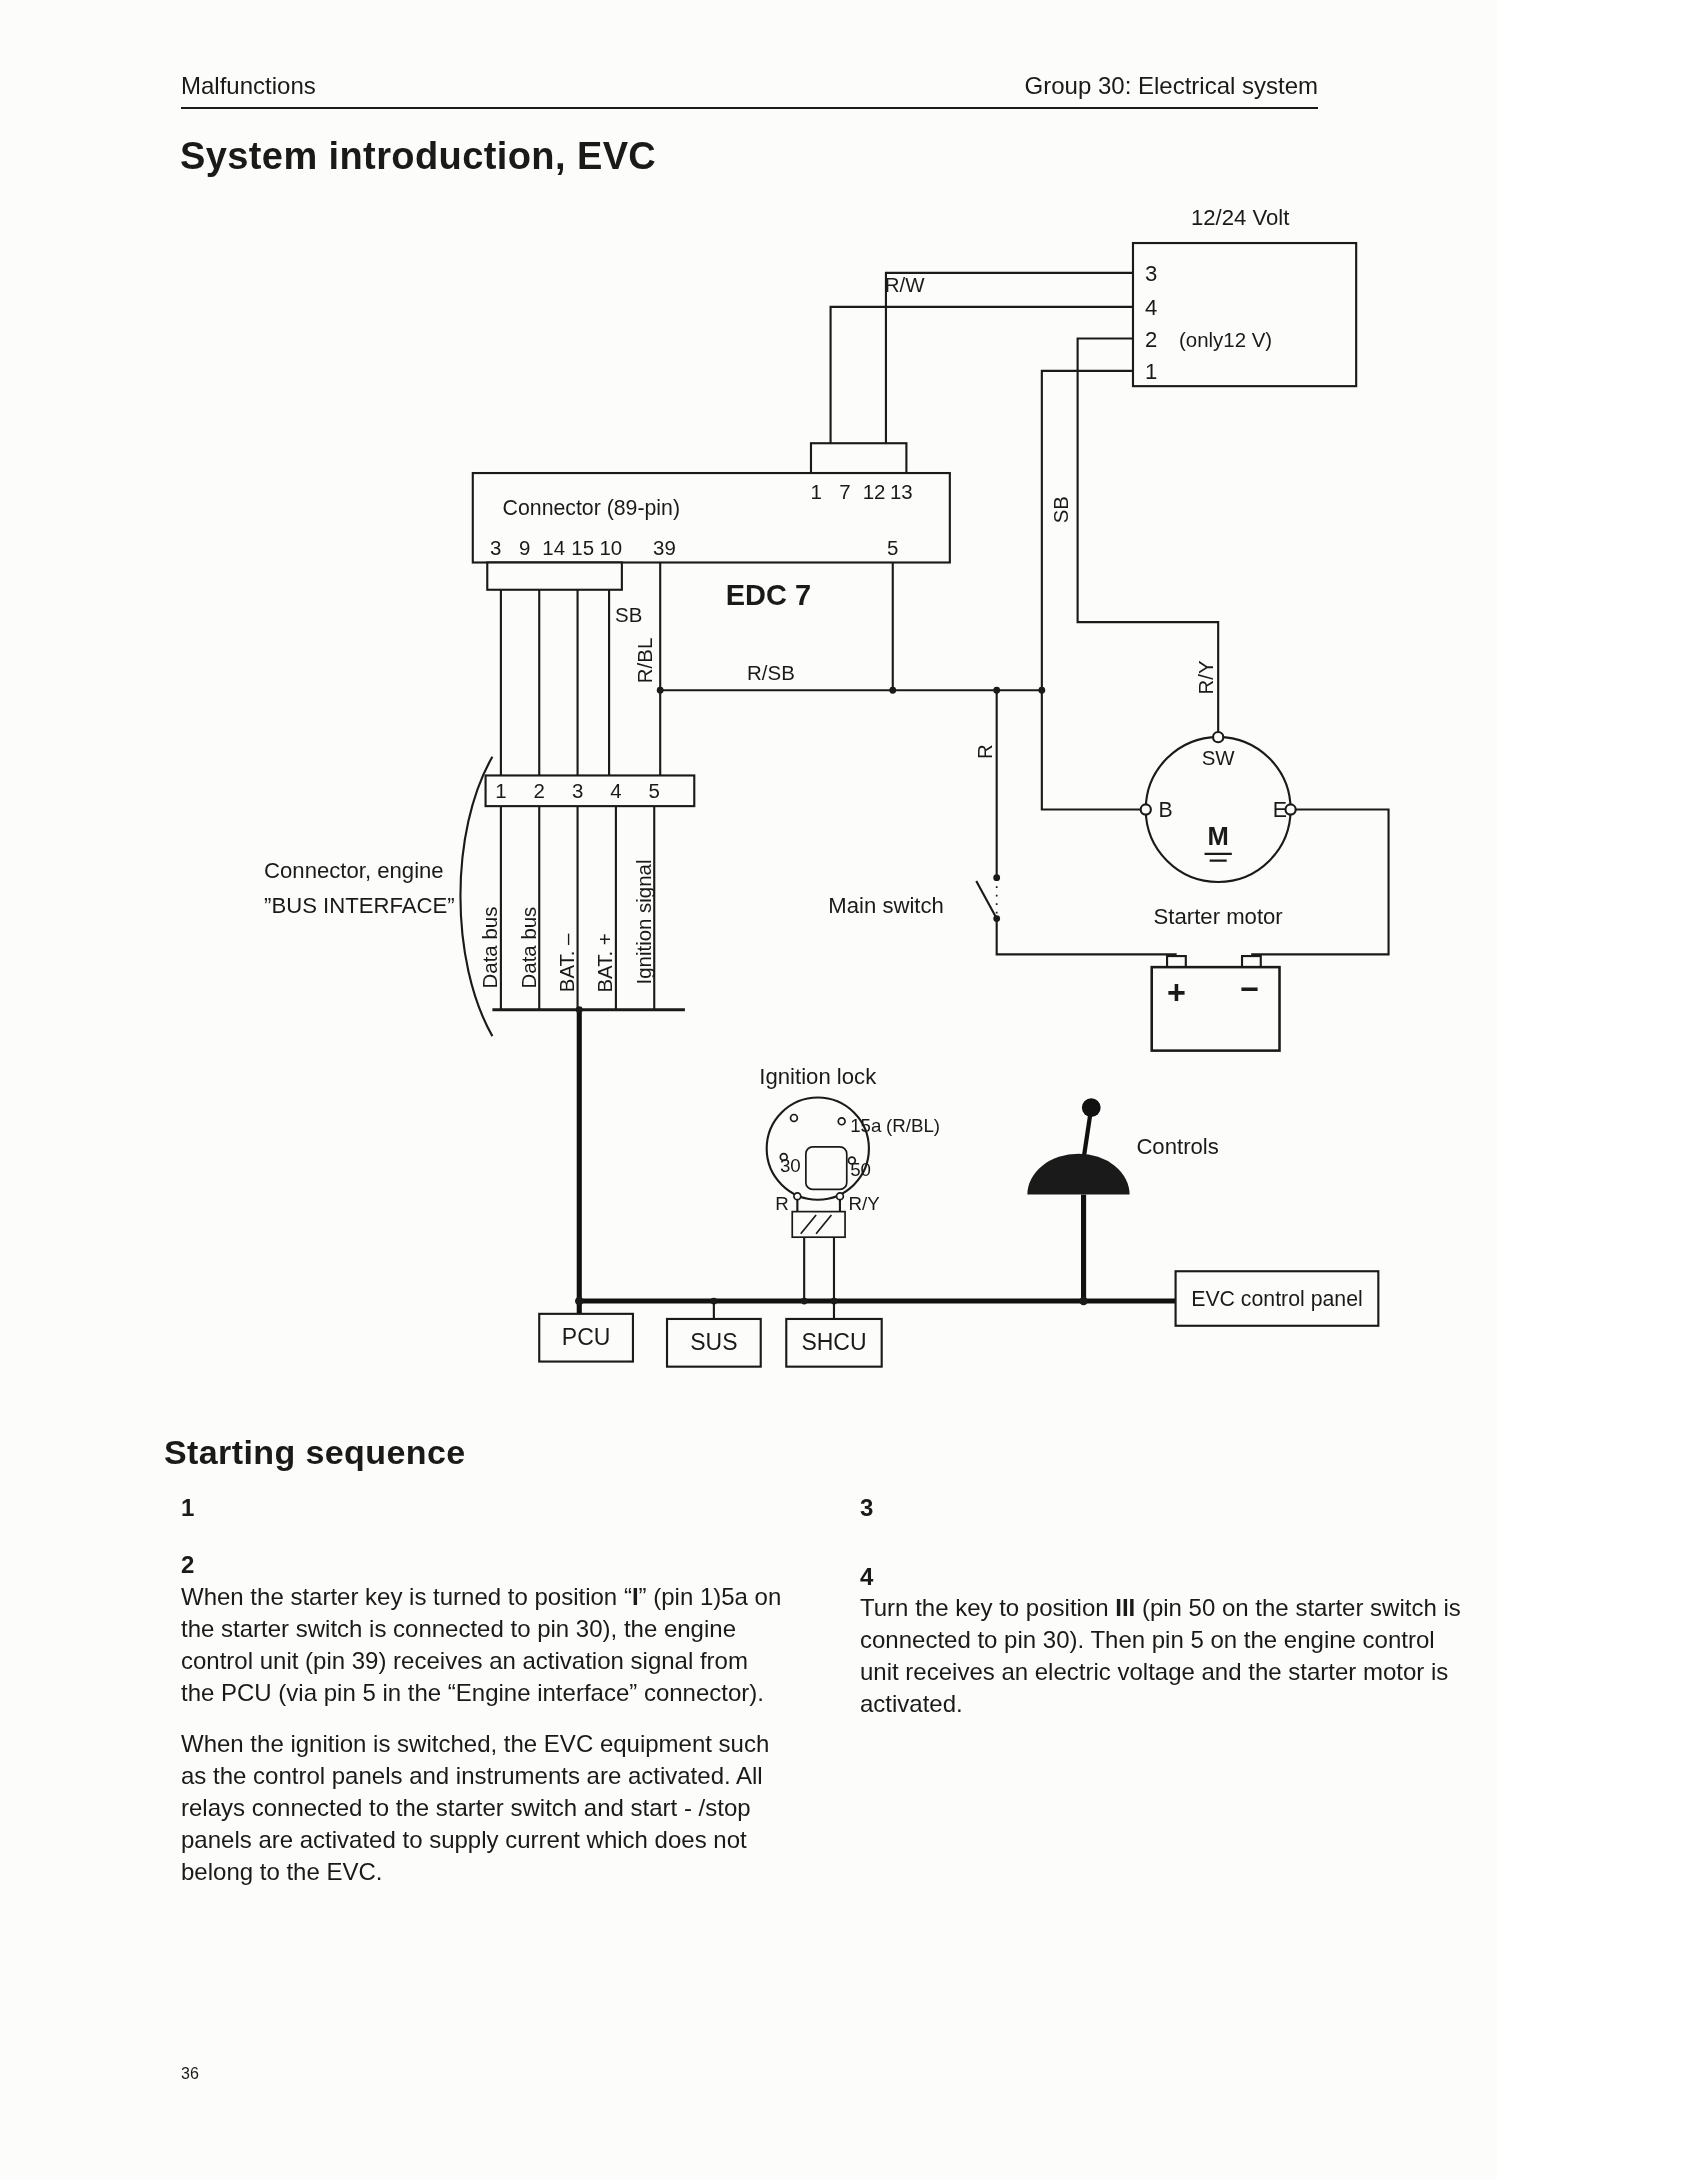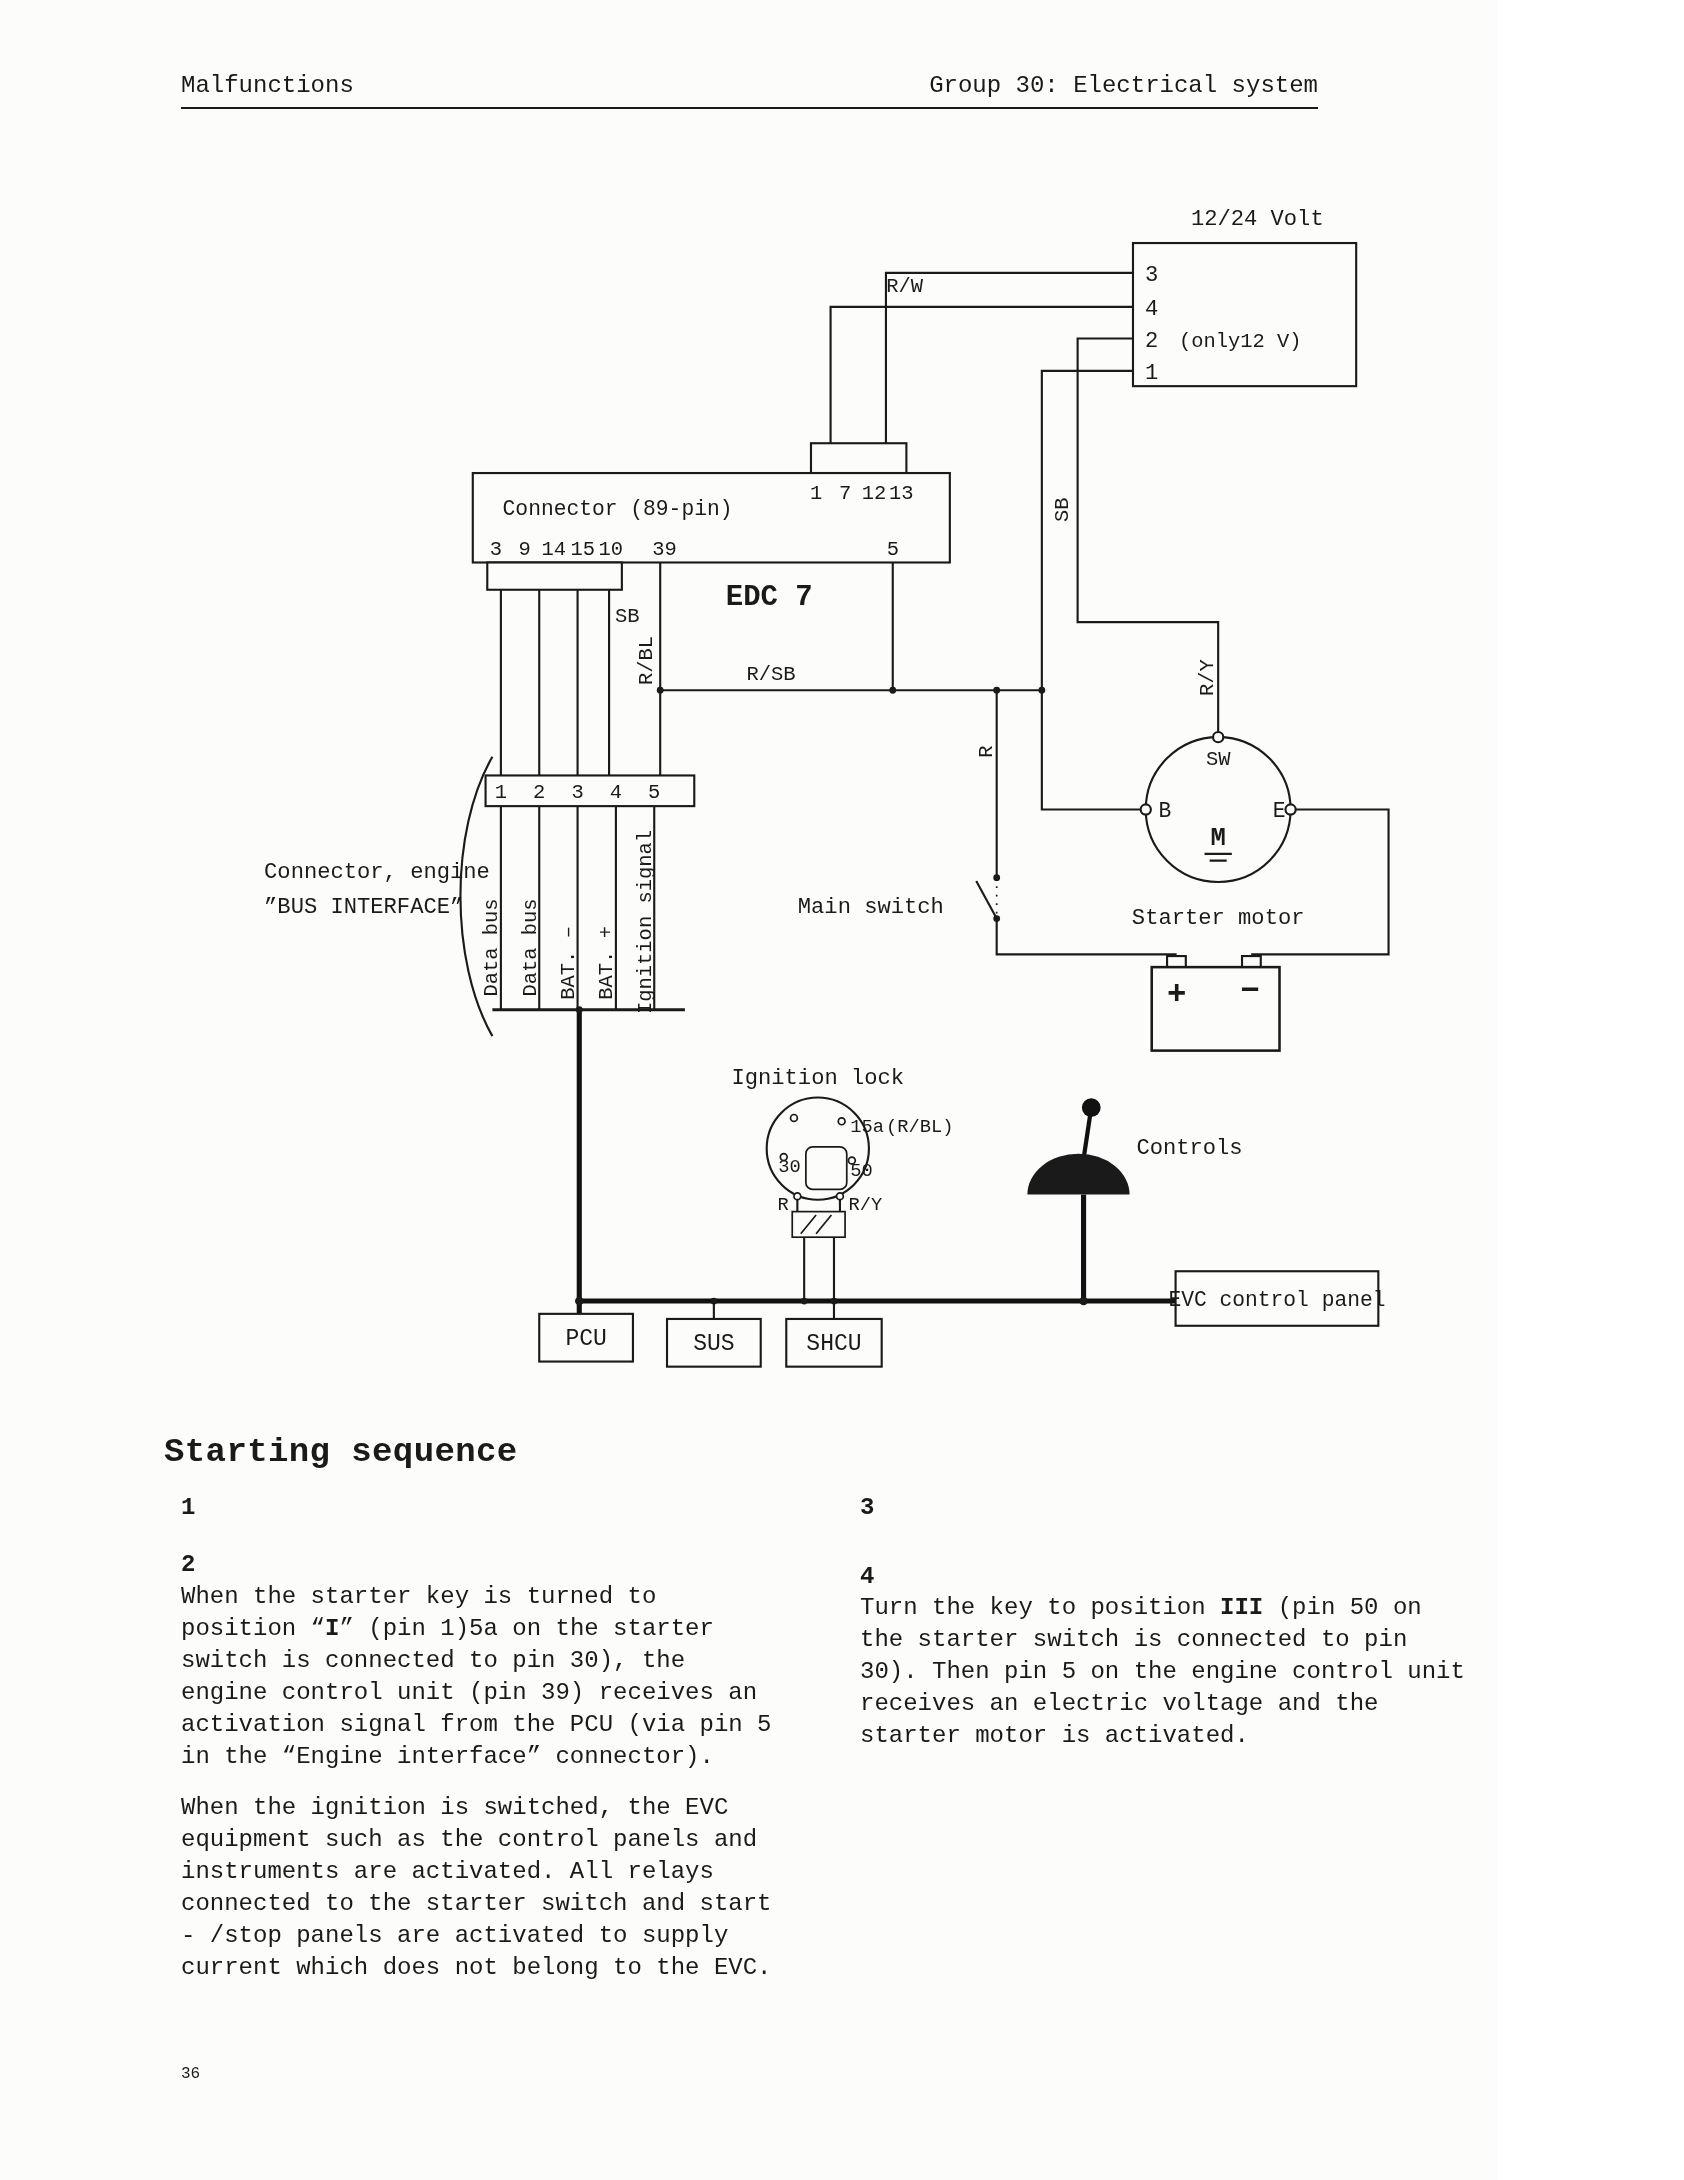--- a/index.html
+++ b/index.html
@@ -1,21 +1,21 @@
 <!DOCTYPE html>
 <html style="font-size:13.6px"><head>
 <meta charset="utf-8">
 <style>
   html,body{margin:0;padding:0;}
   body{background:#ffffff;}
   .page{
     position:relative;
     width:1497px;height:2181px;
     background:#fcfcfa;
-    font-family:Liberation Mono, monospace;
+    font-family:Liberation Sans, sans-serif;
     color:#1a1a1a;
     overflow:hidden;
   }
   .header{
     position:absolute;top:72px;left:181px;right:179px;
     display:flex;justify-content:space-between;
     font-size:24px;
   }
   .rule{
     position:absolute;top:107px;left:181px;right:179px;
@@ -59,20 +59,21 @@
 <body>
 
 <div class="page">
 
   <div class="header">
     <span>Malfunctions</span>
     <span>Group 30: Electrical system</span>
   </div>
   <div class="rule"></div>
 
+  <div class="title">System introduction, EVC</div>
 
   <svg class="diagram" viewBox="0 0 1978 1400" xmlns="http://www.w3.org/2000/svg">
 
     <g stroke="#1a1a1a" stroke-width="2.5" fill="none">
       <path d="M1330 130 H975 V290"></path>
       <path d="M1330 90 H1040 V290"></path>
       <path d="M1330 167 H1265 V500 H1430 V629"></path>
       <path d="M1330 205 H1223 V720 H1339"></path>
       <path d="M775 580 H1223"></path>
       <path d="M1048 430 V580"></path>

